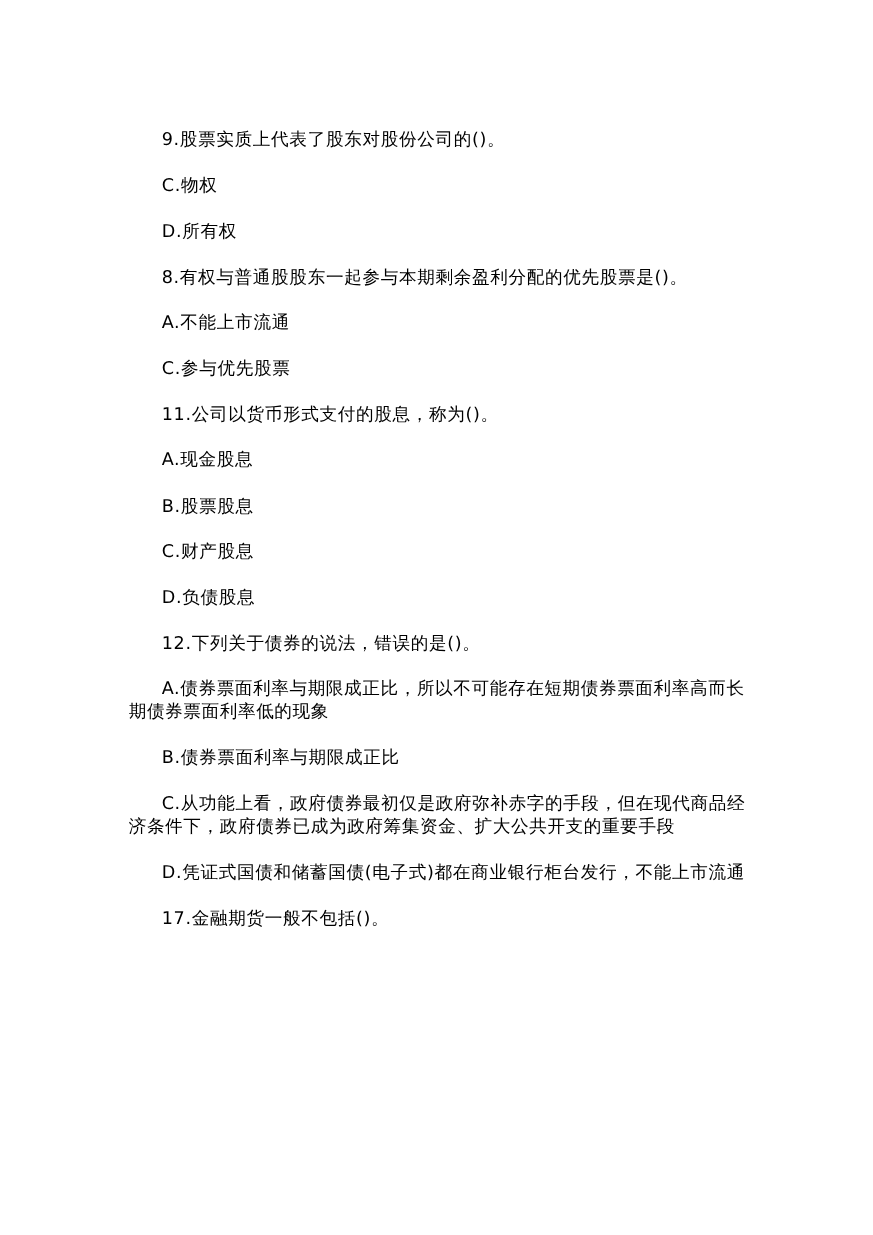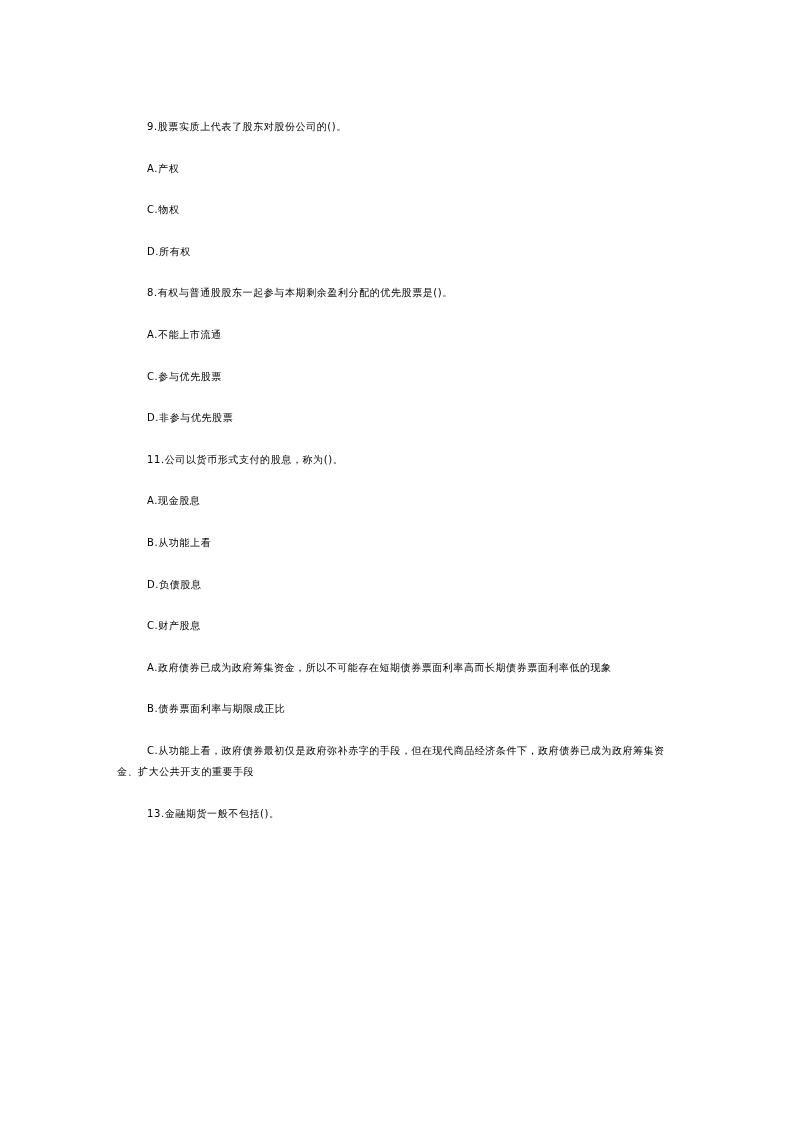--- a/index.html
+++ b/index.html
@@ -16,51 +16,51 @@
       color: #000000;
     }
     .page {
       position: absolute;
       left: 117px;
       top: 116px;
       width: 562px;
     }
     .para {
       margin: 0 0 20.6px 0;
-      font-size: 10px;
+      font-size: 16px;
       line-height: 21px;
       text-indent: 30px;
       letter-spacing: 0.6px;
       white-space: normal;
       word-break: break-all;
     }
     .para.wrap {
       letter-spacing: 0.55px;
     }
   </style>
 </head>
 <body>
 
 <div class="page">
 
   <p class="para">9.股票实质上代表了股东对股份公司的()。</p>
-  <p class="para">A.产权</p>
   <p class="para">C.物权</p>
   <p class="para">D.所有权</p>
 
   <p class="para">8.有权与普通股股东一起参与本期剩余盈利分配的优先股票是()。</p>
   <p class="para">A.不能上市流通</p>
   <p class="para">C.参与优先股票</p>
-  <p class="para">D.非参与优先股票</p>
 
   <p class="para">11.公司以货币形式支付的股息，称为()。</p>
   <p class="para">A.现金股息</p>
-  <p class="para">B.从功能上看</p>
+  <p class="para">B.股票股息</p>
+  <p class="para">C.财产股息</p>
   <p class="para">D.负债股息</p>
-  <p class="para">C.财产股息</p>
 
-  <p class="para wrap">A.政府债券已成为政府筹集资金，所以不可能存在短期债券票面利率高而长期债券票面利率低的现象</p>
+  <p class="para">12.下列关于债券的说法，错误的是()。</p>
+  <p class="para wrap">A.债券票面利率与期限成正比，所以不可能存在短期债券票面利率高而长期债券票面利率低的现象</p>
   <p class="para">B.债券票面利率与期限成正比</p>
   <p class="para wrap">C.从功能上看，政府债券最初仅是政府弥补赤字的手段，但在现代商品经济条件下，政府债券已成为政府筹集资金、扩大公共开支的重要手段</p>
+  <p class="para">D.凭证式国债和储蓄国债(电子式)都在商业银行柜台发行，不能上市流通</p>
 
-  <p class="para">13.金融期货一般不包括()。</p>
+  <p class="para">17.金融期货一般不包括()。</p>
 
 </div>
 
 </body></html>

